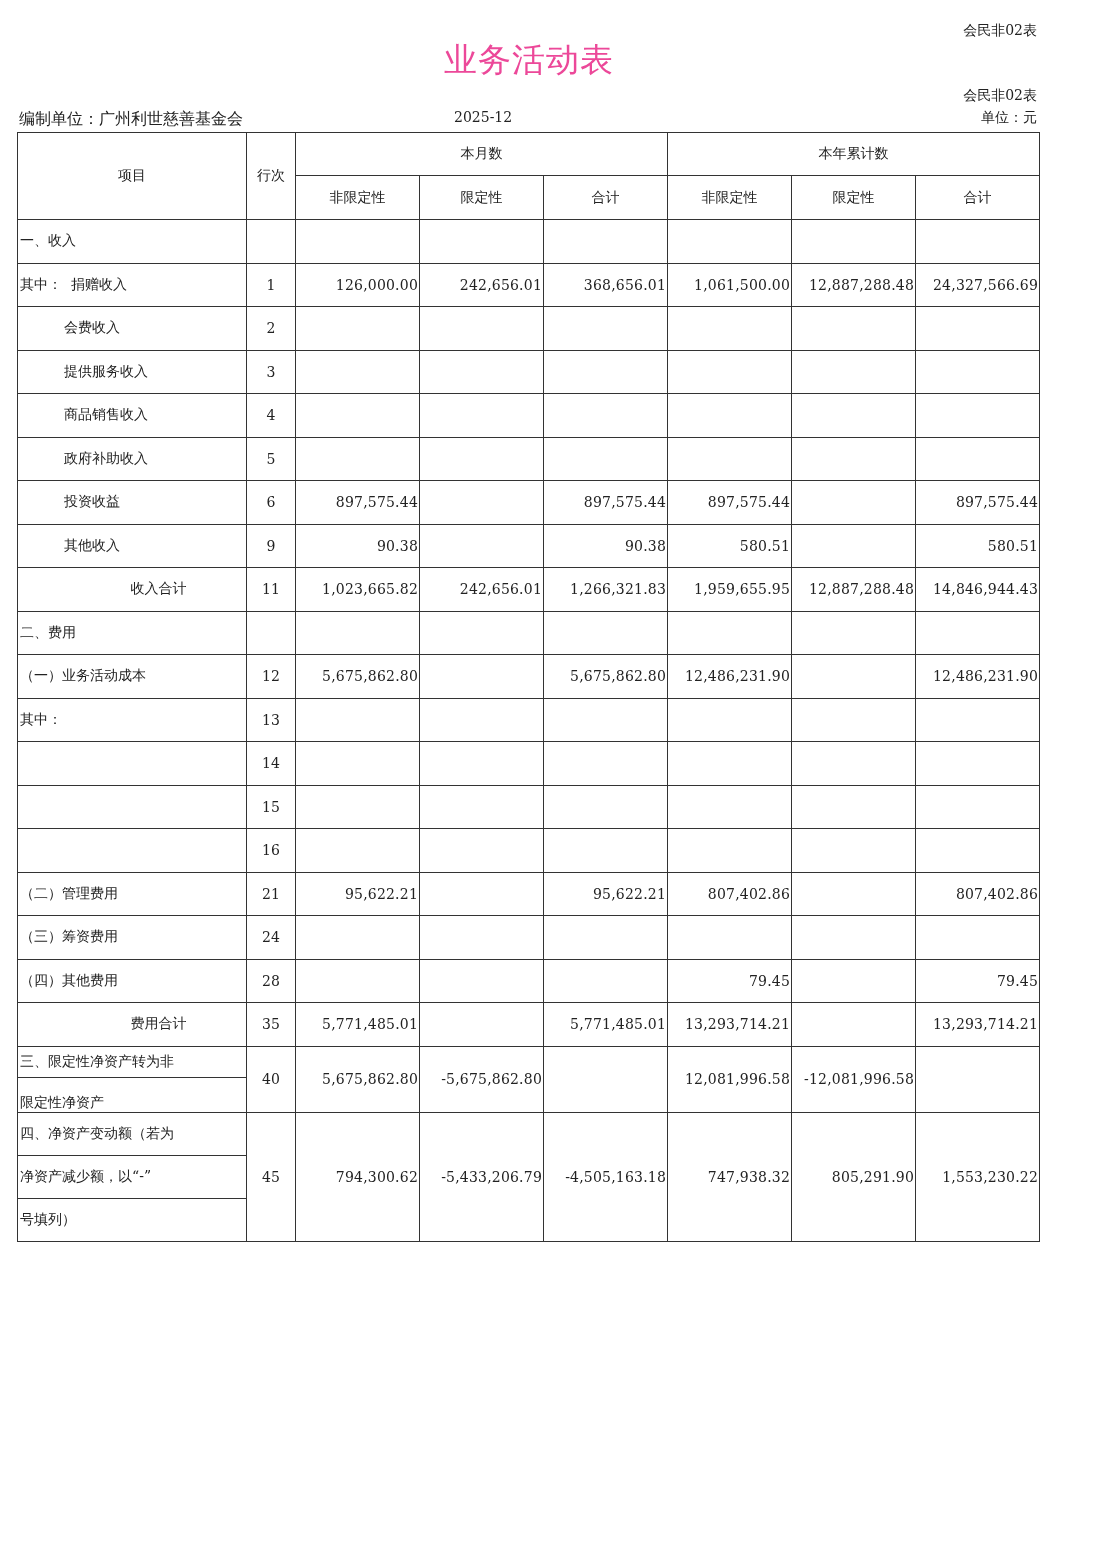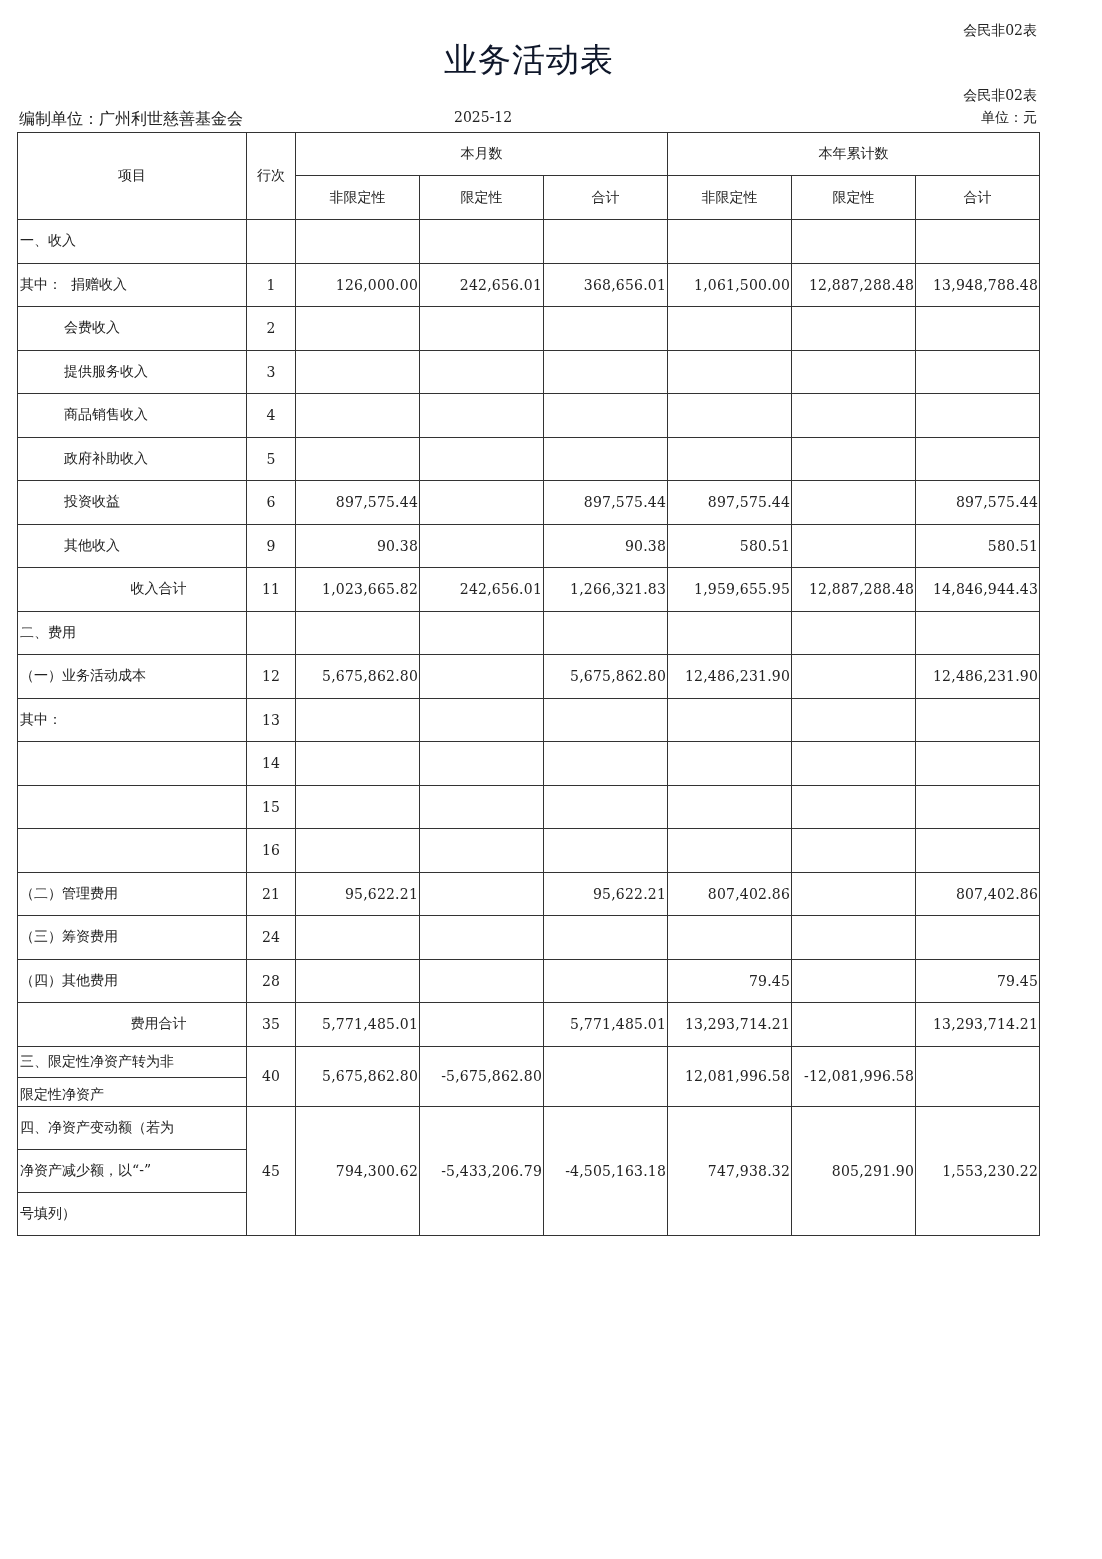--- a/index.html
+++ b/index.html
@@ -3,21 +3,21 @@
   <meta charset="utf-8">
   <style>
     html, body { margin: 0; padding: 0; background: #ffffff; }
     body {
       width: 1102px; height: 1559px; position: relative; overflow: hidden;
       font-family: "DejaVu Serif", "Liberation Serif", serif;
       color: #222222;
     }
     .abs { position: absolute; }
     .form-code-top { right: 65px; top: 22px; font-size: 14px; }
-    .title { left: 0; width: 1058px; top: 38px; text-align: center; font-size: 33px; letter-spacing: 1px; color: #0f172a; }
+    .title { left: 0; width: 1058px; top: 38px; text-align: center; font-size: 33px; letter-spacing: 1px; color: #ec4899; }
     .form-code-2 { right: 65px; top: 87px; font-size: 14px; }
     .org { left: 19px; top: 109px; font-size: 16px; }
     .period { left: 454px; top: 109px; font-size: 14px; }
     .unit { right: 65px; top: 109px; font-size: 14px; }
 
     table.report {
       position: absolute; left: 17px; top: 132px;
       border-collapse: collapse; table-layout: fixed;
       width: 1022px;
       font-size: 14px;
@@ -90,21 +90,21 @@
       <td class="num"></td>
     </tr>
     <tr class="row">
       <td class="lbl" style="white-space:pre">其中：  捐赠收入</td>
       <td class="center">1</td>
       <td class="num">126,000.00</td>
       <td class="num">242,656.01</td>
       <td class="num">368,656.01</td>
       <td class="num">1,061,500.00</td>
       <td class="num">12,887,288.48</td>
-      <td class="num">13,948,788.48</td>
+      <td class="num">24,327,566.69</td>
     </tr>
     <tr class="row">
       <td class="lbl ind1">会费收入</td>
       <td class="center">2</td>
       <td class="num"></td>
       <td class="num"></td>
       <td class="num"></td>
       <td class="num"></td>
       <td class="num"></td>
       <td class="num"></td>
@@ -274,21 +274,21 @@
       <td class="lbl">三、限定性净资产转为非</td>
       <td rowspan="2" class="center">40</td>
       <td rowspan="2" class="num">5,675,862.80</td>
       <td rowspan="2" class="num">-5,675,862.80</td>
       <td rowspan="2" class="num"></td>
       <td rowspan="2" class="num">12,081,996.58</td>
       <td rowspan="2" class="num">-12,081,996.58</td>
       <td rowspan="2" class="num"></td>
     </tr>
     <tr class="sub40b">
-      <td class="lbl" style="vertical-align:top; padding-top:8px;">限定性净资产</td>
+      <td class="lbl" style="vertical-align:top; padding-top:16px;">限定性净资产</td>
     </tr>
 
     <tr class="sub45">
       <td class="lbl">四、净资产变动额（若为</td>
       <td rowspan="3" class="center">45</td>
       <td rowspan="3" class="num">794,300.62</td>
       <td rowspan="3" class="num">-5,433,206.79</td>
       <td rowspan="3" class="num">-4,505,163.18</td>
       <td rowspan="3" class="num">747,938.32</td>
       <td rowspan="3" class="num">805,291.90</td>

